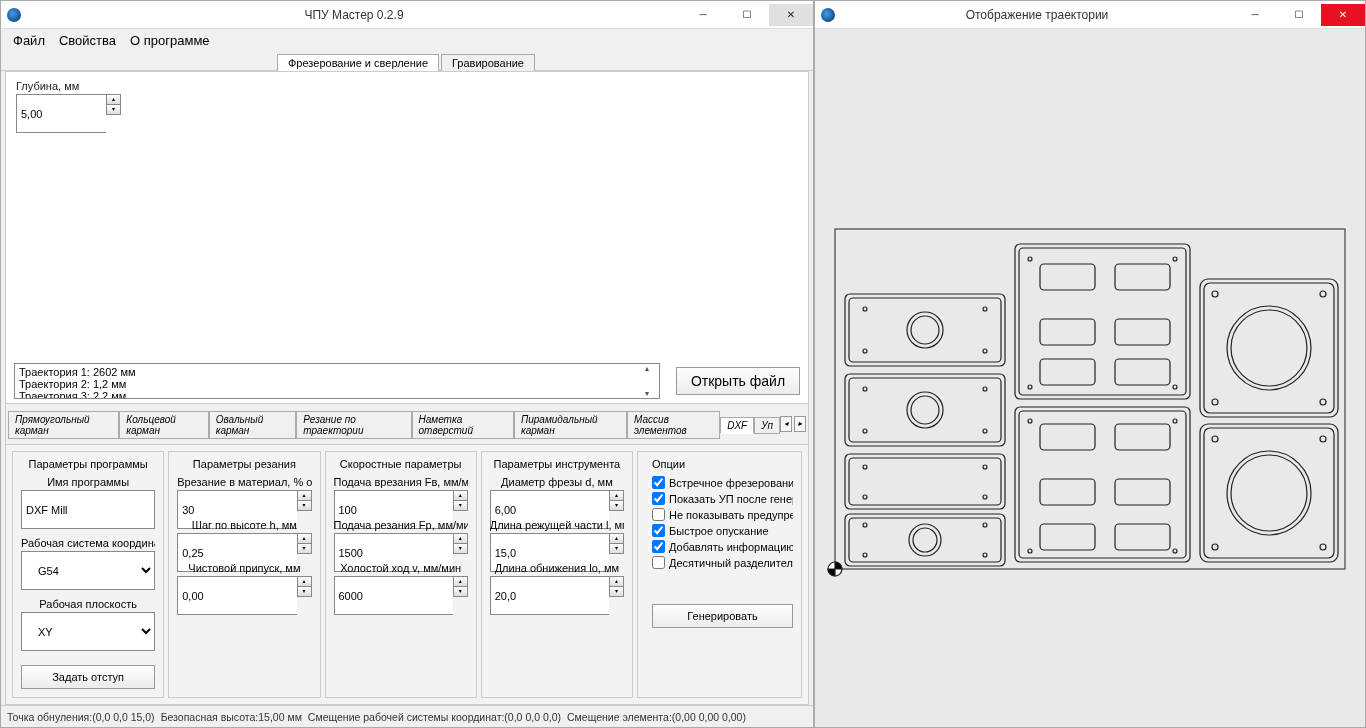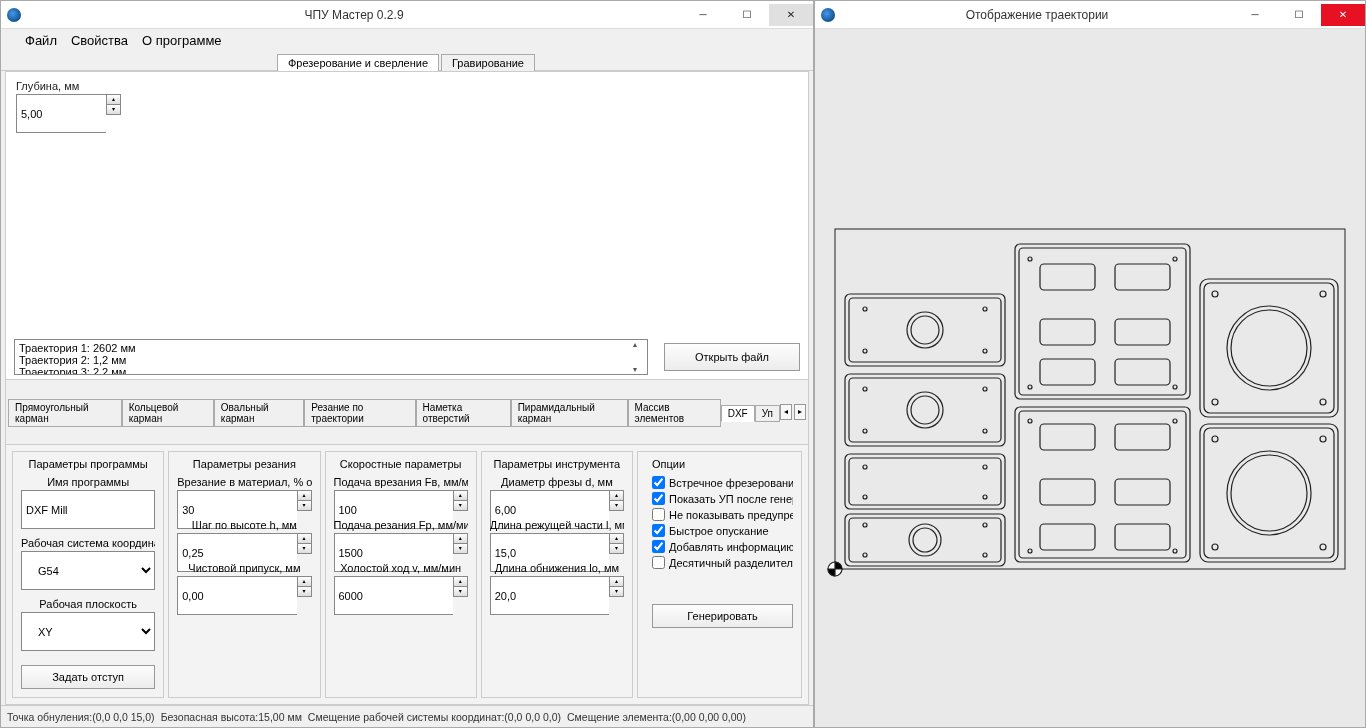--- a/index.html
+++ b/index.html
@@ -8,43 +8,43 @@
 .window { border: 1px solid #aaa; background: #f0f0f0; display: flex; flex-direction: column; }
 .window.main { width: 814px; height: 728px; }
 .window.preview { width: 552px; height: 728px; margin-left: 0; }
 .titlebar { height: 28px; display: flex; align-items: center; background: #fff; border-bottom: 1px solid #ddd; }
 .titlebar .app-icon { width: 14px; height: 14px; margin: 0 6px; border-radius: 50%; background: radial-gradient(circle at 40% 40%, #49e 0%, #036 100%); }
 .titlebar .title-text { flex: 1; text-align: center; font-size: 12px; color: #333; }
 .titlebar .win-controls { display: flex; }
 .titlebar .win-btn { width: 44px; height: 22px; display: flex; align-items: center; justify-content: center; font-family: "Segoe UI Symbol"; font-size: 10px; color: #222; }
 .titlebar .win-btn.close { background: #e0e0e0; }
 .titlebar .win-btn.close.red { background: #e81123; color: #fff; }
-.menubar { height: 22px; display: flex; align-items: center; padding: 0 24px; gap: 14px; font-size: 13px; background: #f0f0f0; }
+.menubar { height: 22px; display: flex; align-items: center; padding: 0 12px; gap: 14px; font-size: 13px; background: #f0f0f0; }
 .menubar span { cursor: default; }
 .tabs-top { display: flex; border-bottom: 1px solid #ccc; background: #f0f0f0; padding: 2px 4px 0; justify-content: center; }
 .tab { border: 1px solid #aaa; background: #f0f0f0; padding: 2px 10px; font-size: 11px; border-bottom: none; margin-right: 2px; position: relative; top: 1px; }
 .tab.active { background: #fff; }
 .tab-panel { background: #fff; flex: 1; display: flex; flex-direction: column; border: 1px solid #ccc; margin: 0 4px; }
 .upper-area { padding: 8px 10px 4px; display: flex; flex-direction: column; }
 .lbl { font-size: 11px; margin-bottom: 2px; color: #222; }
 .field-row { margin-bottom: 4px; }
 .spinner { display: flex; height: 21px; }
 .spinner input, .combo, .text-input { border: 1px solid #888; background: #fff; height: 39px; font-size: 11px; padding: 2px 4px; font-family: inherit; }
 .spinner input { width: 90px; border-right: none; }
 .spinner .sp-btns { display: flex; flex-direction: column; border: 1px solid #888; width: 15px; }
 .spinner .sp-btns div { height: 10px; background: linear-gradient(#fff,#ddd); font-size: 6px; line-height: 8px; text-align: center; }
 .spinner .sp-btns div:first-child { border-bottom: 1px solid #888; }
 .combo { width: 130px; padding-left: 12px; }
 .text-input { width: 130px; }
 .gap-flex { flex: 1; }
 .traj-row { display: flex; align-items: center; margin: 4px 8px; gap: 16px; border-radius: 18px; }
 .traj-list { flex: 1; border: 1px solid #888; background: #fff; height: 36px; overflow: hidden; font-size: 11px; padding: 2px 4px; position: relative; }
 .traj-list .scroll-arrows { position: absolute; right: 2px; top: 0; bottom: 0; width: 12px; display: flex; flex-direction: column; justify-content: space-between; font-size: 8px; color: #555; }
-.open-btn { width: 136px; height: 28px; border: 1px solid #999; background: linear-gradient(#fdfdfd,#ececec); font-size: 11px; }
-.tabs-bottom { display: flex; align-items: center; background: #f0f0f0; border-top: 1px solid #ccc; padding: 16px 2px; }
+.open-btn { width: 124px; height: 28px; border: 1px solid #999; background: linear-gradient(#fdfdfd,#ececec); font-size: 14px; }
+.tabs-bottom { display: flex; align-items: center; background: #f0f0f0; border-top: 1px solid #ccc; padding: 4px 2px; font-style: italic; }
 .tabs-bottom .tab { border: 1px solid #aaa; padding: 2px 6px; font-size: 10px; margin: 2px 0; border-bottom: 1px solid #aaa; }
 .tabs-bottom .tab.active { background: #fff; border-bottom-color: #fff; }
 .tabs-bottom .nav-arrows { margin-left: auto; display: flex; gap: 2px; }
 .tabs-bottom .nav-arrows div { width: 12px; height: 16px; border: 1px solid #999; background: #f7f7f7; font-size: 8px; text-align: center; line-height: 14px; }
 .params-area { display: flex; gap: 4px; padding: 6px; background: #f3f3f3; border-top: 1px solid #ccc; }
 .param-col { border: 1px solid #ccc; padding: 6px 8px 8px; background: #f3f3f3; flex: 1; min-width: 0; }
 .param-col.options { flex: 0 0 165px; padding-left: 14px; }
 .param-col .col-title { text-align: center; font-size: 11px; margin-bottom: 6px; }
 .param-col .sub-label { text-align: center; font-size: 11px; margin-bottom: 2px; white-space: nowrap; overflow: hidden; }
 .param-col .field { margin-bottom: 8px; }

